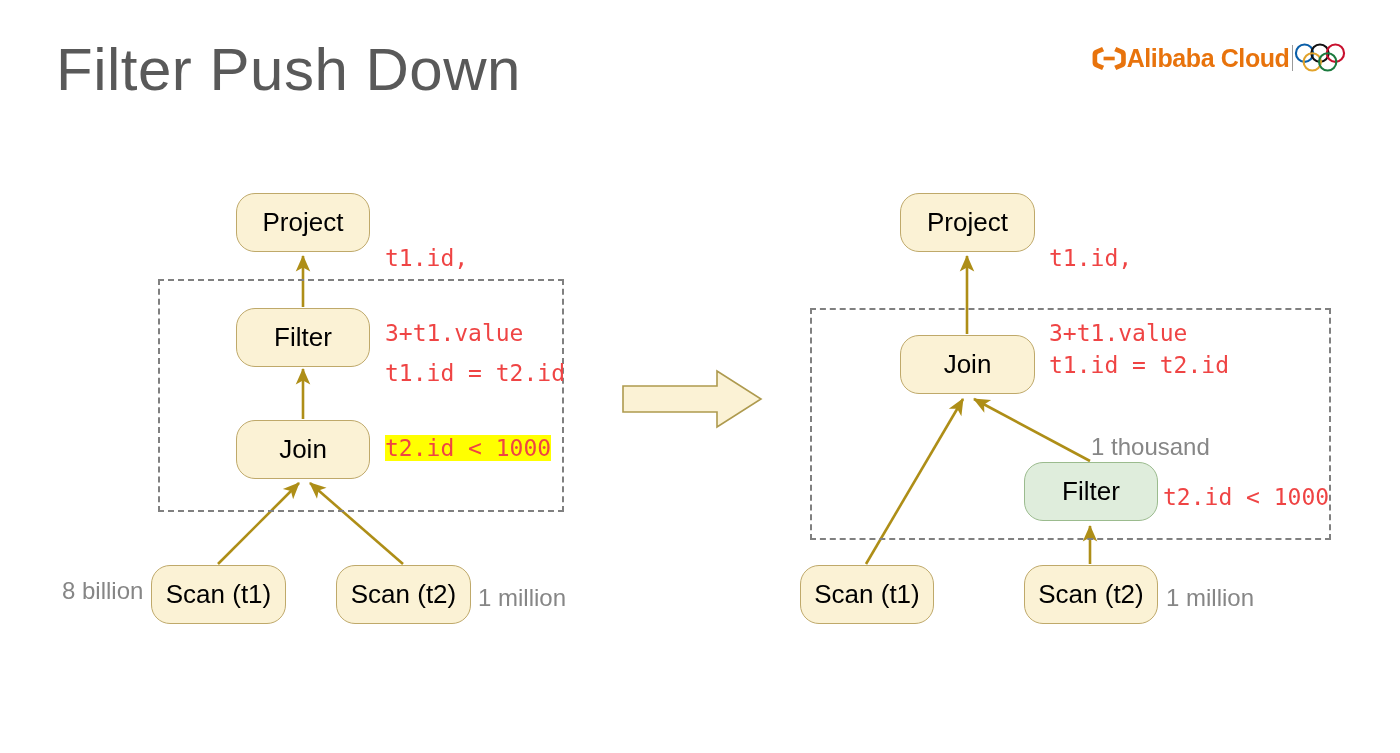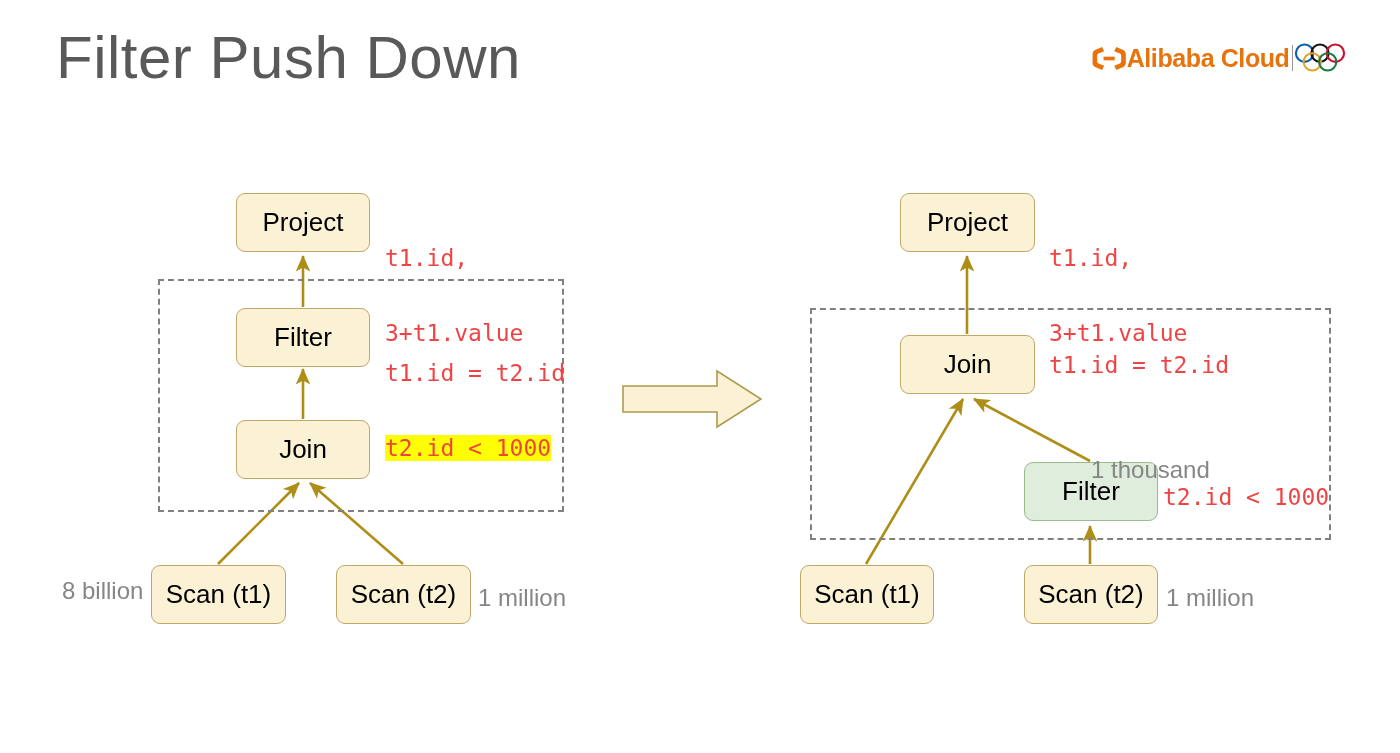--- a/index.html
+++ b/index.html
@@ -12,21 +12,21 @@
     height: 753px;
     position: relative;
     overflow: hidden;
     font-family: "Liberation Sans", sans-serif;
   }
 
   
   #slide-title {
     position: absolute;
     left: 56px;
-    top: 28px;
+    top: 40px;
     font-size: 60px;
     line-height: 1.0;
     font-weight: 400;
     color: #595959;
     letter-spacing: 0.5px;
     white-space: nowrap;
   }
 
   
   #logo-block {
@@ -80,21 +80,21 @@
     position: absolute;
     left: 0; top: 0;
     width: 1400px;
     height: 753px;
     pointer-events: none;
   }
 
   .node {
     position: absolute;
     box-sizing: border-box;
-    border-radius: 9px;
+    border-radius: 19px;
     display: flex;
     align-items: center;
     justify-content: center;
     font-size: 26px;
     color: #000000;
     background: #FBF2D5;
     border: 1.6px solid #BFA96A;
     z-index: 3;
   }
   .node.green {
@@ -245,21 +245,21 @@
 
   <div class="node" style="left:900px; top:335px; width:135px; height:59px;">
     <span>Join</span>
   </div>
   <div class="annot" style="left:1049px; top:353px;">t1.id = t2.id</div>
 
   <div class="node green" style="left:1024px; top:462px; width:134px; height:59px;">
     <span>Filter</span>
   </div>
   <div class="annot" style="left:1163px; top:485px;">t2.id &lt; 1000</div>
-  <div class="card-label" style="left:1091px; top:456px;">1 thousand</div>
+  <div class="card-label" style="left:1091px; top:433px;">1 thousand</div>
 
   <div class="node" style="left:800px; top:565px; width:134px; height:59px;">
     <span>Scan (t1)</span>
   </div>
 
   <div class="node" style="left:1024px; top:565px; width:134px; height:59px;">
     <span>Scan (t2)</span>
   </div>
   <div class="card-label" style="left:1166px; top:584px;">1 million</div>
 

